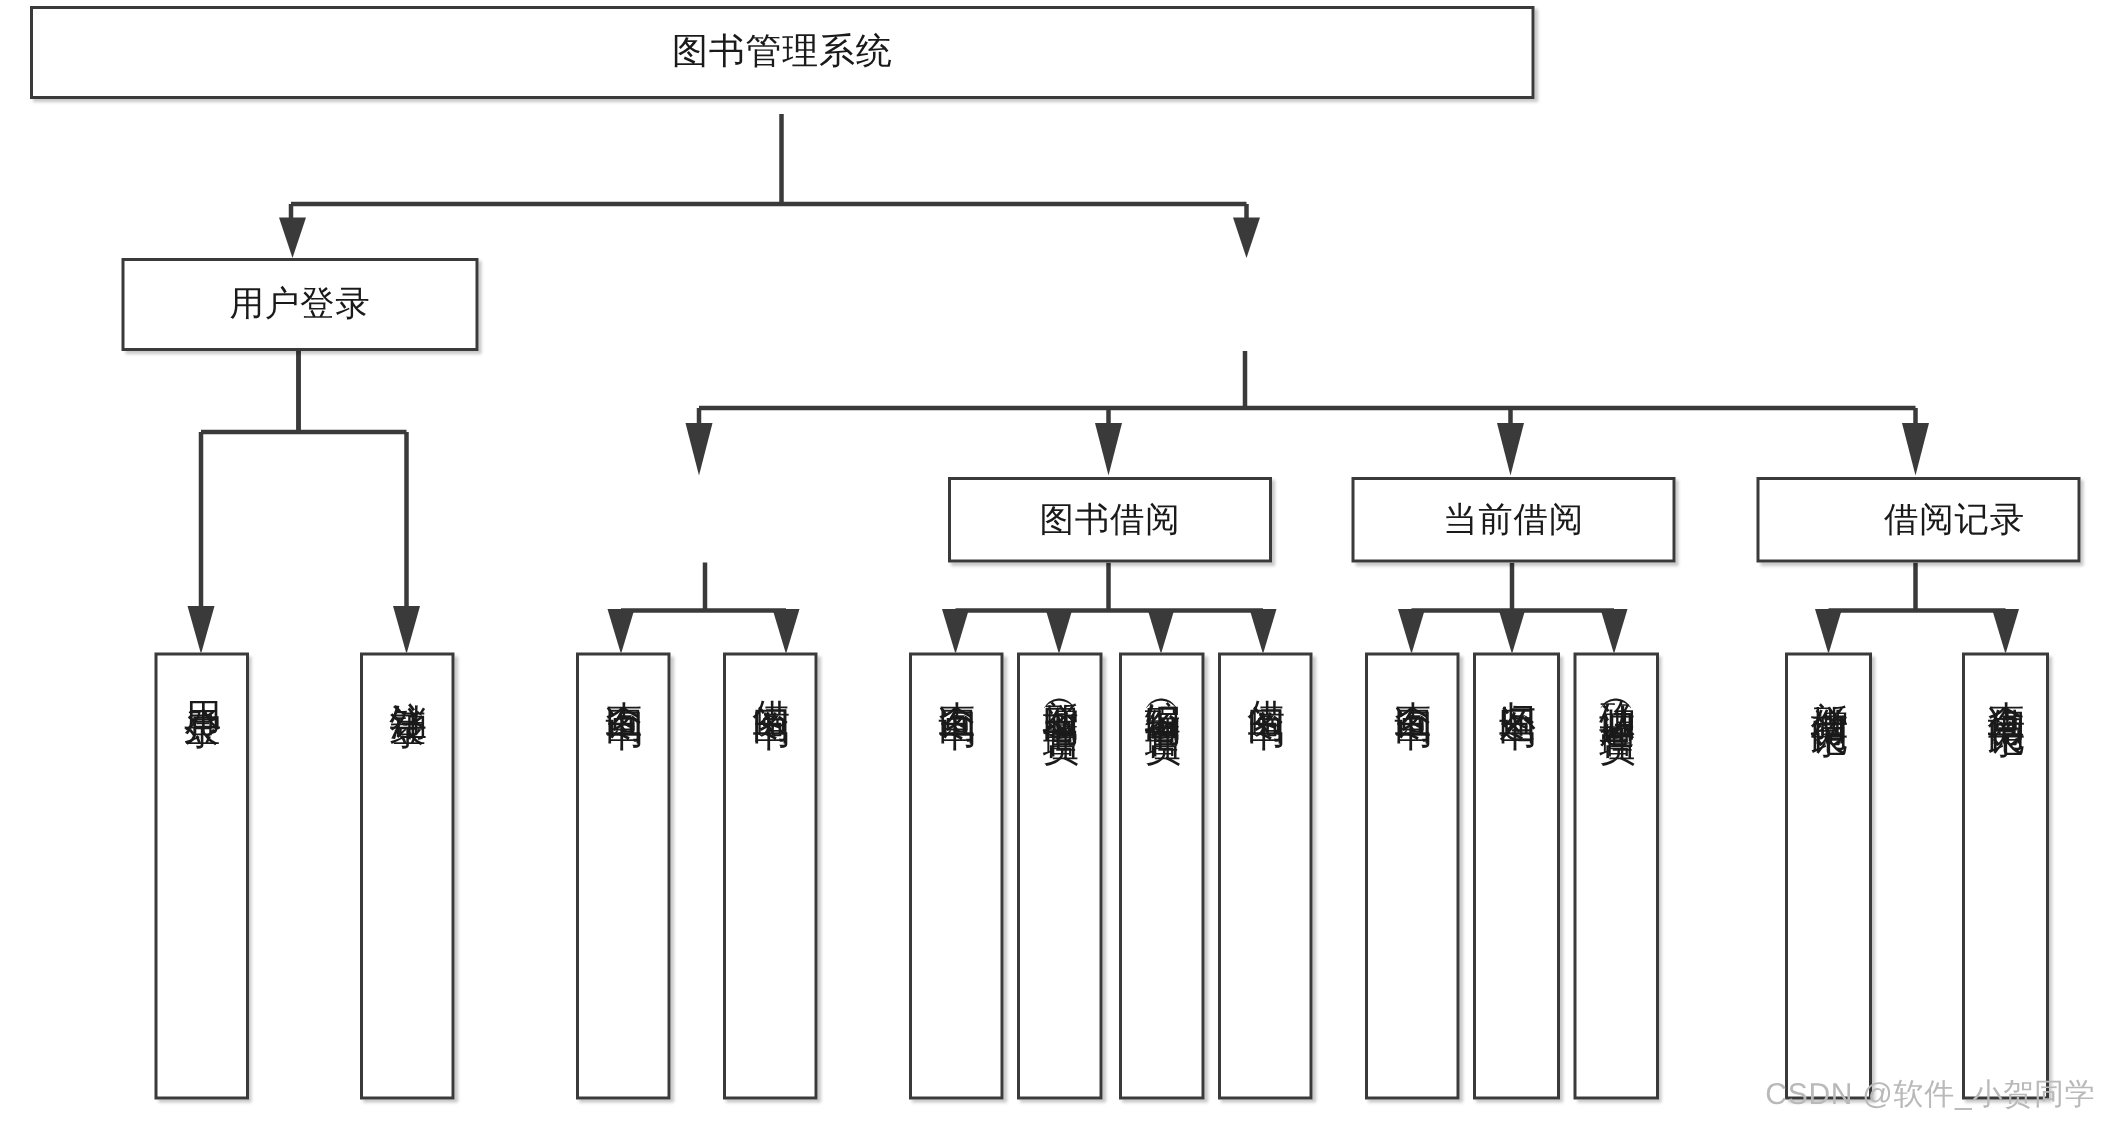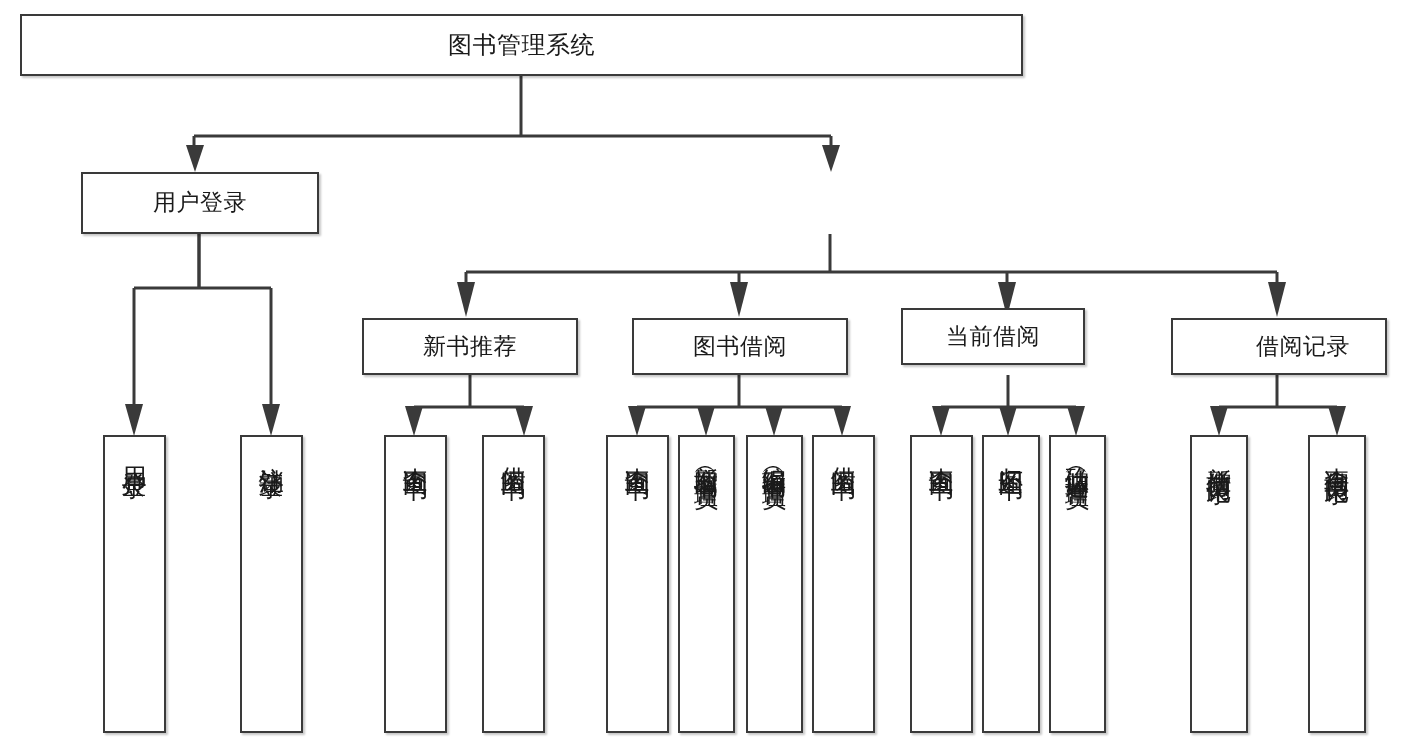--- a/index.html
+++ b/index.html
@@ -158,38 +158,35 @@
 
       <polygon points="932,406 950,406 941,436"></polygon>
       <polygon points="999,406 1017,406 1008,436"></polygon>
       <polygon points="1067,406 1085,406 1076,436"></polygon>
 
       <polygon points="1210,406 1228,406 1219,436"></polygon>
       <polygon points="1328,406 1346,406 1337,436"></polygon>
     </g>
   </svg>
 
-  <div class="node root horizontal" style="left:20px; top:14px; width:1003px; height:62px;">
+  <div class="node root horizontal" style="left:20px; top:4px; width:1003px; height:62px;">
     <span class="label">图书管理系统</span>
   </div>
 
   <div class="node horizontal" style="left:81px; top:172px; width:238px; height:62px;">
     <span class="label">用户登录</span>
   </div>
 
 
-  <div class="node horizontal" style="left:362px; top:318px; width:216px; height:57px;">
-    <span class="label">新书推荐</span>
-  </div>
 
   <div class="node horizontal" style="left:632px; top:318px; width:216px; height:57px;">
     <span class="label">图书借阅</span>
   </div>
 
-  <div class="node horizontal" style="left:901px; top:308px; width:184px; height:57px;">
+  <div class="node horizontal" style="left:901px; top:318px; width:216px; height:57px;">
     <span class="label">当前借阅</span>
   </div>
 
   <div class="node horizontal" style="left:1171px; top:318px; width:216px; height:57px;padding-left:48px;">
     <span class="label">借阅记录</span>
   </div>
 
   <div class="node vertical" style="left:103px; top:435px; width:63px; height:298px;">
     <span class="label">用户登录</span>
   </div>
@@ -235,14 +232,15 @@
   </div>
 
   <div class="node vertical" style="left:1190px; top:435px; width:58px; height:298px;">
     <span class="label">新增借阅记录</span>
   </div>
 
   <div class="node vertical" style="left:1308px; top:435px; width:58px; height:298px;">
     <span class="label">查询借阅记录</span>
   </div>
 
+  <div id="watermark">CSDN @软件_小贺同学</div>
 
 </div>
 
 </body></html>

